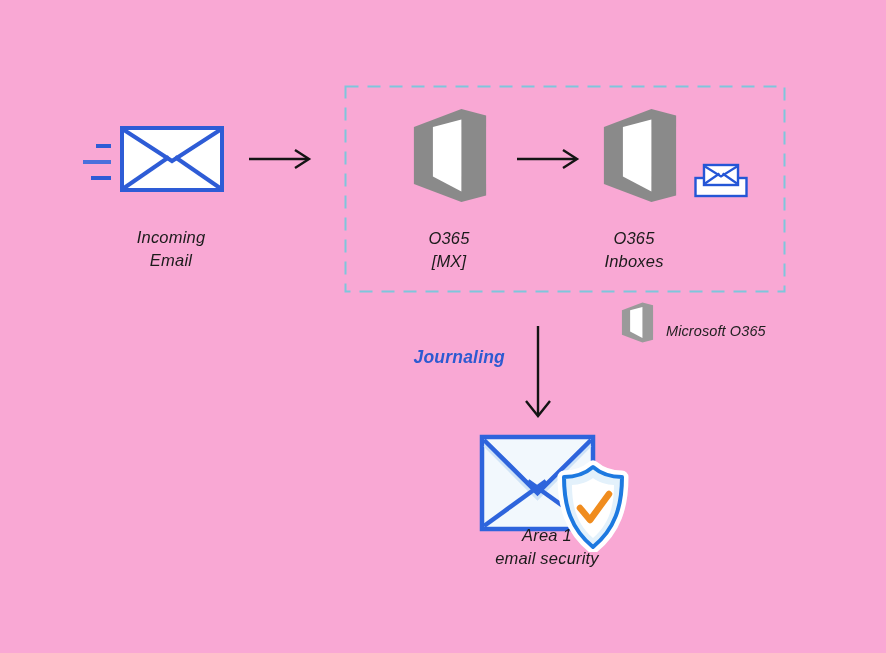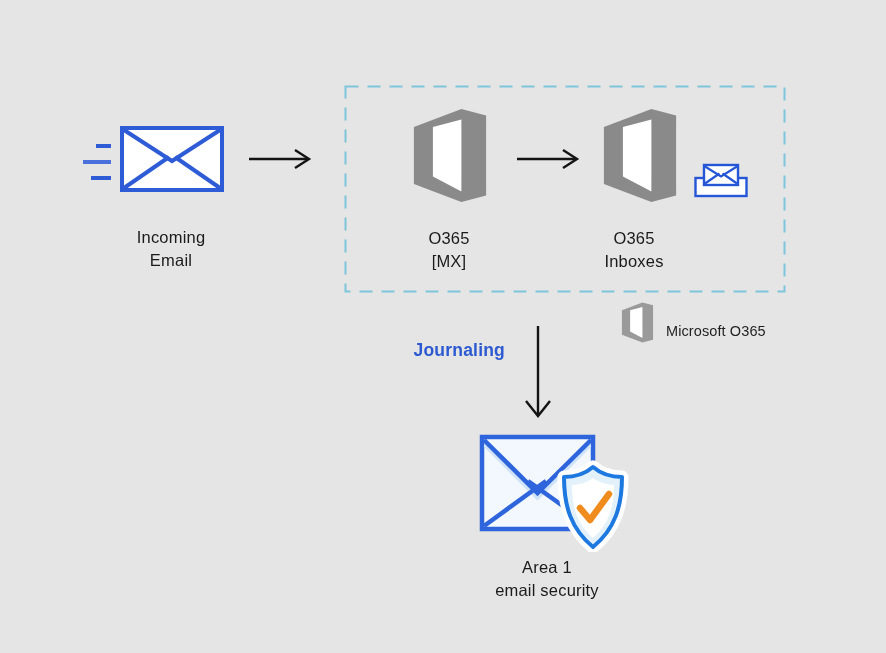--- a/index.html
+++ b/index.html
@@ -1,18 +1,19 @@
 <!DOCTYPE html>
 <html><head>
 <meta charset="utf-8">
 <style>
   html,body{margin:0;padding:0;background:#fff;}
   .canvas{
-    position:relative;width:886px;height:653px;background:#e5e5e5;overflow:hidden;
+    position:relative;width:886px;height:653px;background:#f9a8d4;overflow:hidden;
     font-family:"Liberation Sans",sans-serif;
+    font-style:italic;
   }
   .abs{position:absolute;}
   .node-label{
     color:#1b1b1b;font-size:16.5px;line-height:22.5px;text-align:center;
     white-space:pre-line;letter-spacing:.2px;
   }
   .journaling-label{
     color:#2d5ad1;font-size:17.5px;font-weight:700;text-align:right;letter-spacing:.2px;
   }
   .legend-label{
@@ -74,35 +75,35 @@
 
   <div class="abs node-label" style="left:559px;top:227px;width:150px;">O365
 Inboxes</div>
 
   <svg class="abs" style="left:621px;top:302px;" width="33" height="41" viewBox="0 0 80 100">
     <path d="M52,1 L78,8 L78,92 L52,99 L2,80 L2,20 Z" fill="#9a9a9a"></path>
     <path d="M22,20 L52,12 L52,88 L22,72 Z" fill="#ffffff"></path>
   </svg>
   <div class="abs legend-label" style="left:666px;top:323px;">Microsoft O365</div>
 
-  <div class="abs journaling-label" style="left:385px;top:340px;width:120px;">Journaling</div>
+  <div class="abs journaling-label" style="left:385px;top:347px;width:120px;">Journaling</div>
 
   <svg class="abs" style="left:524px;top:325px;" width="28" height="96" viewBox="0 0 28 96">
     <path d="M14,1 V89" stroke="#141414" stroke-width="2.4" fill="none"></path>
     <path d="M2,76 L14,91 L26,76" stroke="#141414" stroke-width="2.4" fill="none"></path>
   </svg>
 
   <svg class="abs" style="left:476px;top:428px;" width="154" height="124" viewBox="0 0 154 124">
     <rect x="6" y="9" width="111" height="92" fill="#f2f8fd" stroke="#2e64dc" stroke-width="4.5"></rect>
     <path d="M9,17 L61.5,70 L114,17" fill="none" stroke="#cfe3f7" stroke-width="4"></path>
     <path d="M8,12 L61.5,65 L115,12" fill="none" stroke="#2e64dc" stroke-width="4.5"></path>
     <path d="M8,98 L70,53" fill="none" stroke="#2e64dc" stroke-width="4.5"></path>
     <path d="M115,98 L52,53" fill="none" stroke="#2e64dc" stroke-width="4.5"></path>
     <path d="M117,39 C124,45 135,49 146,49 C146,78 139,101 117,119 C95,101 88,78 88,49 C99,49 110,45 117,39 Z" fill="none" stroke="#ffffff" stroke-width="13" stroke-linejoin="round"></path>
     <path d="M117,39 C124,45 135,49 146,49 C146,78 139,101 117,119 C95,101 88,78 88,49 C99,49 110,45 117,39 Z" fill="#e3f1fb" stroke="#1d79e0" stroke-width="4" stroke-linejoin="round"></path>
     <path d="M117,50 C122,54 131,57 138,57 C138,79 133,96 117,110 C101,96 96,79 96,57 C103,57 112,54 117,50 Z" fill="#ffffff"></path>
     <path d="M104,80 L114,92 L133,66" fill="none" stroke="#f08c1e" stroke-width="6.5" stroke-linecap="round" stroke-linejoin="round"></path>
   </svg>
 
-  <div class="abs node-label" style="left:457px;top:556px;width:180px;">Area 1
+  <div class="abs node-label" style="left:457px;top:524px;width:180px;">Area 1
 email security</div>
 
 </div>
 
 </body></html>

